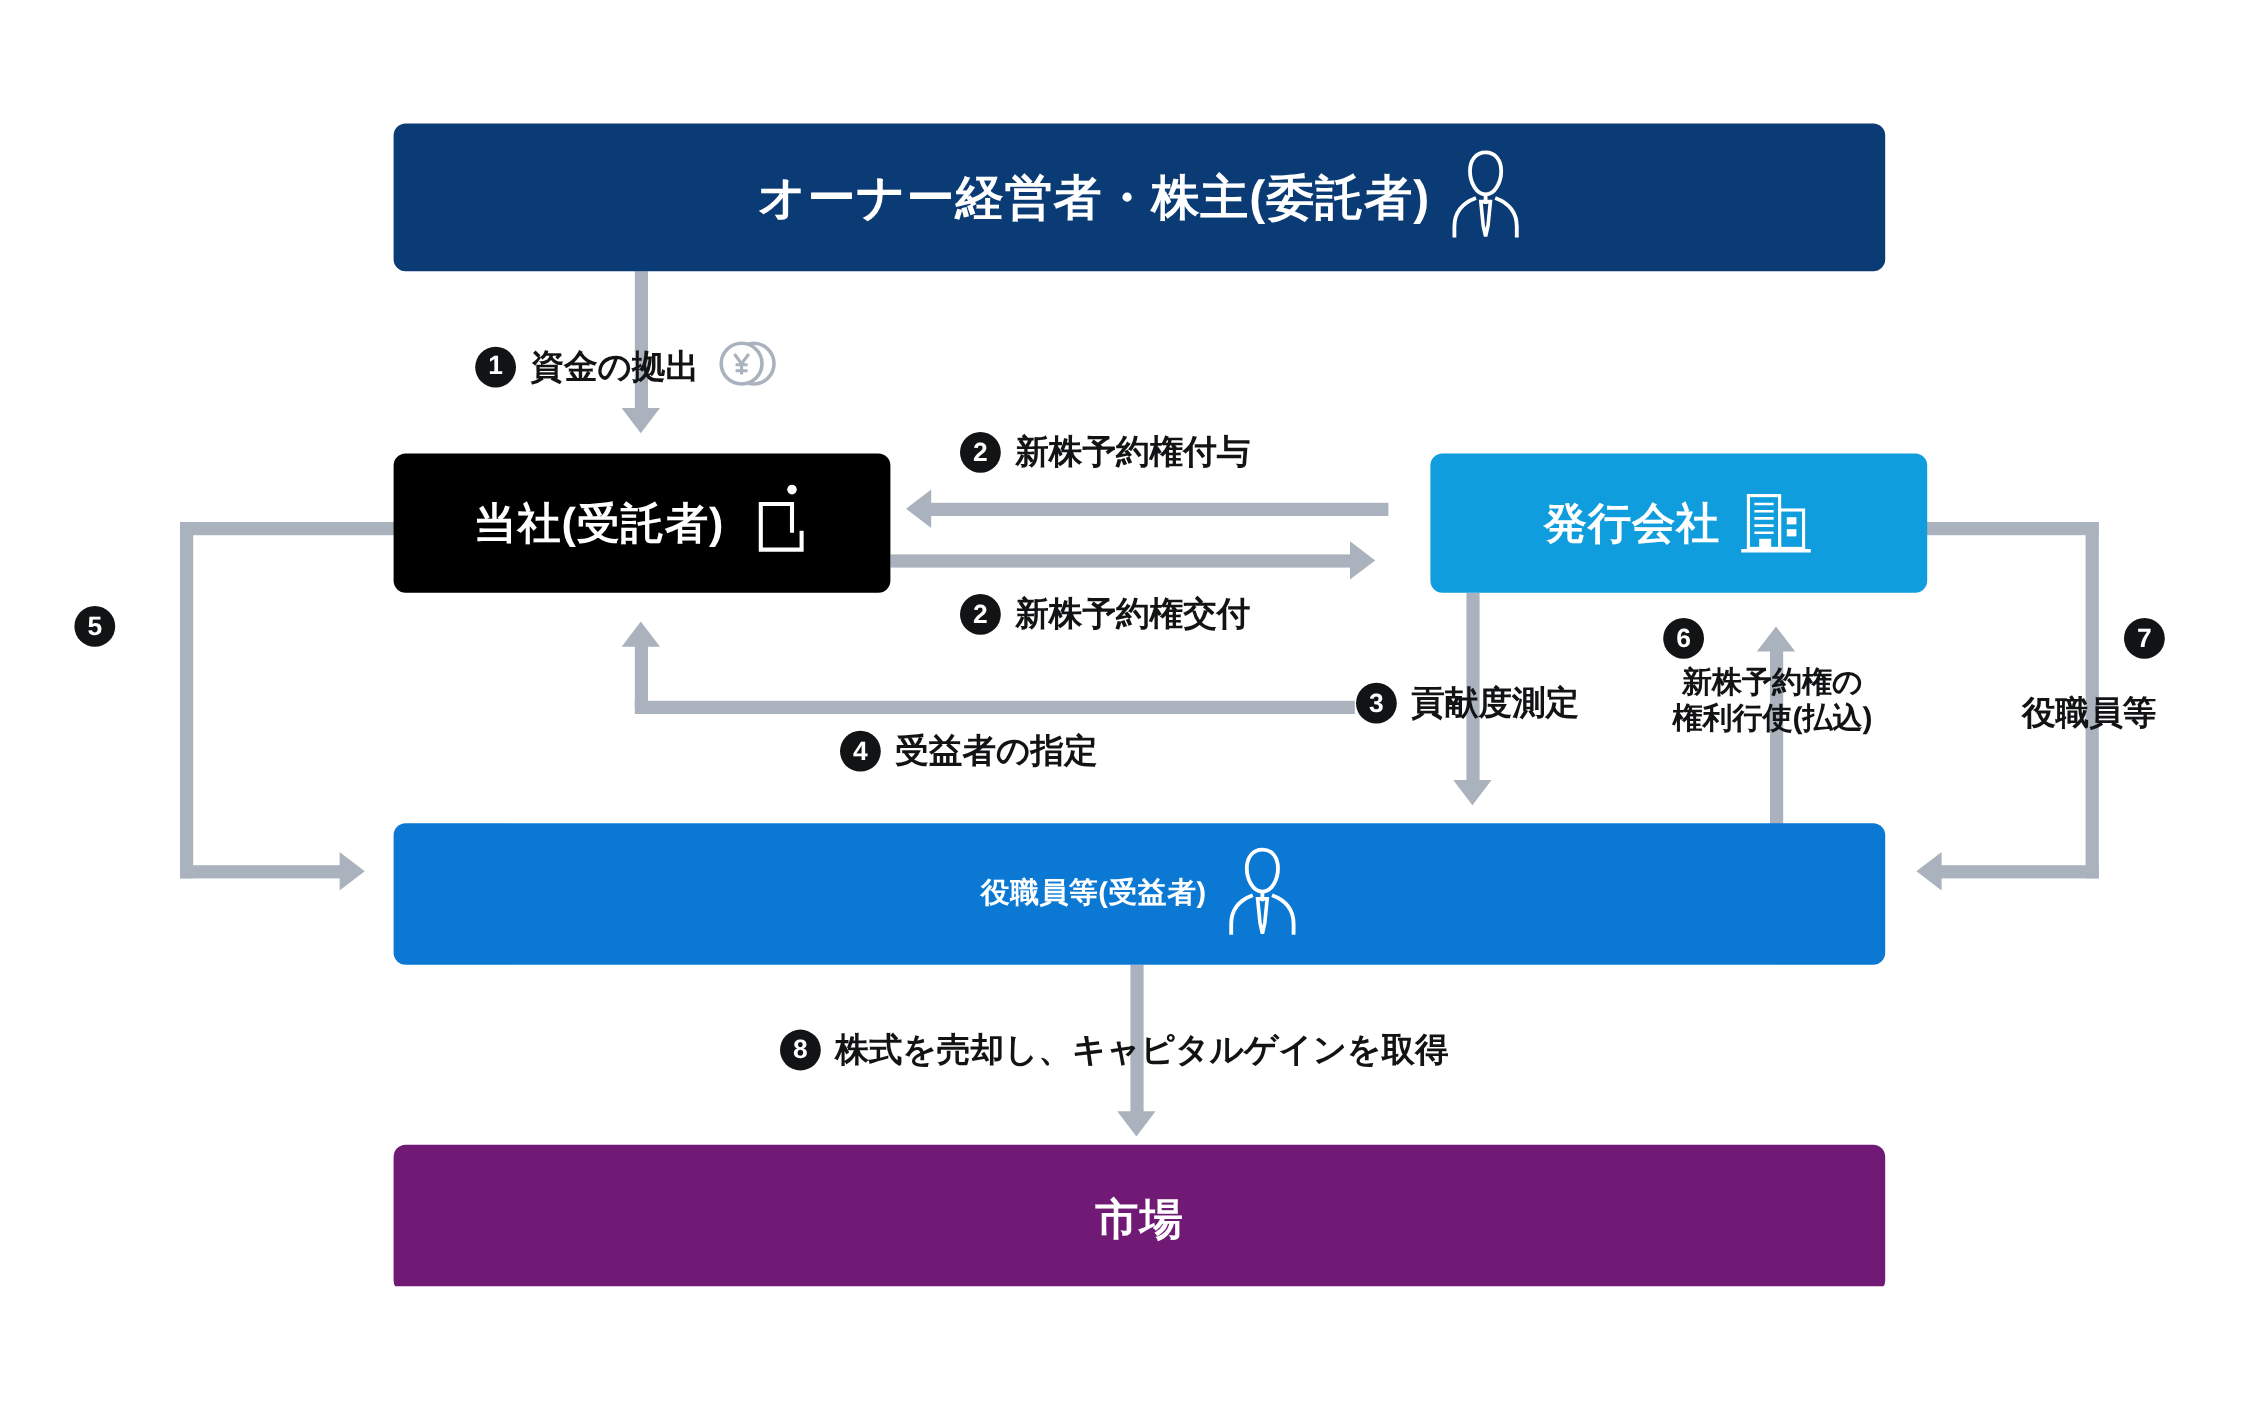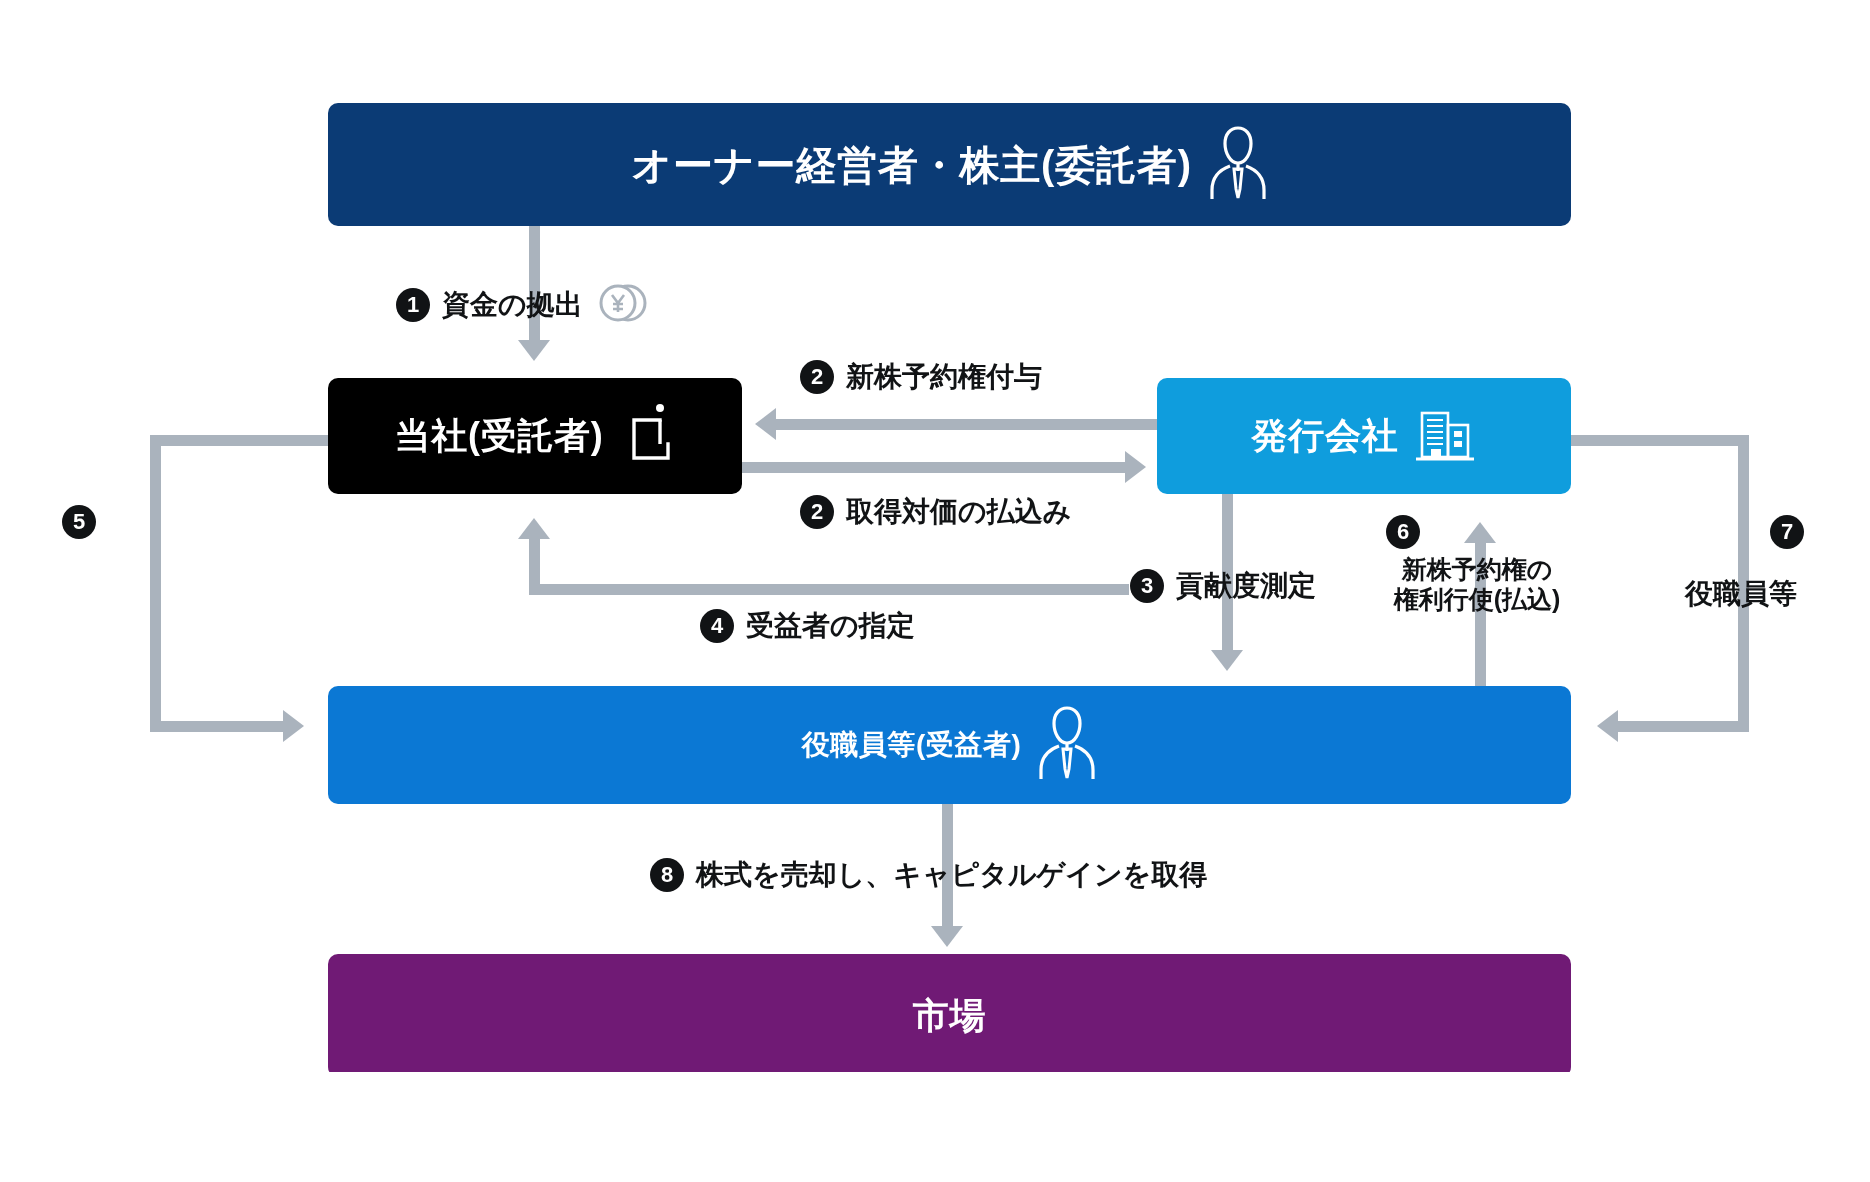--- a/index.html
+++ b/index.html
@@ -49,21 +49,21 @@
   #node-issuer{
     left:1157px; top:378px; width:414px; height:116px;
     background:#0f9ddd;
   }
   #node-issuer .node-label{font-size:36px;}
 
   #node-employees{
     left:328px; top:686px; width:1243px; height:118px;
     background:#0b78d4;
   }
-  #node-employees .node-label{font-size:28px;}
+  #node-employees .node-label{font-size:24px;}
 
   #node-market{
     left:328px; top:954px; width:1243px; height:123px;
     background:#000000;
   }
   #node-market .node-label{font-size:36px;}
 
   
   .line{position:absolute;background:#aab3bd;}
   .v{width:11px;}
@@ -180,21 +180,21 @@
     <span class="node-label">当社(受託者)</span>
     <span class="icon">
       <svg width="56" height="66" viewBox="0 0 56 66" aria-hidden="true">
         <circle cx="40" cy="7" r="4" fill="#ffffff"></circle>
         <path d="M40 19v24" fill="none" stroke="#ffffff" stroke-width="3.4"></path>
         <path d="M40 19H14v38h34V43" fill="none" stroke="#ffffff" stroke-width="3.4" stroke-linecap="square" stroke-linejoin="miter"></path>
       </svg>
     </span>
   </div>
 
-  <div class="node" id="node-issuer" style="background: rgb(15, 157, 221);">
+  <div class="node" id="node-issuer" style="background: rgb(15, 157, 221); margin-left: 35px;">
     <span class="node-label">発行会社</span>
     <span class="icon">
       <svg width="62" height="62" viewBox="0 0 62 62" aria-hidden="true">
         <rect x="8" y="10" width="26" height="44" fill="none" stroke="#ffffff" stroke-width="2.6"></rect>
         <rect x="34" y="22" width="20" height="32" fill="none" stroke="#ffffff" stroke-width="2.6"></rect>
         <path d="M13 17h16M13 23h16M13 29h16M13 35h16M13 41h16" stroke="#ffffff" stroke-width="2.2"></path>
         <rect x="40" y="28" width="8" height="6" fill="#ffffff"></rect>
         <rect x="40" y="38" width="8" height="6" fill="#ffffff"></rect>
         <rect x="17" y="46" width="10" height="8" fill="#ffffff"></rect>
         <path d="M2 56h58" stroke="#ffffff" stroke-width="2.8"></path>
@@ -231,21 +231,21 @@
     </span>
   </div>
 
   <div class="step" style="left:800px; top:360px;">
     <span class="num">2</span>
     <span class="txt">新株予約権付与</span>
   </div>
 
   <div class="step" style="left:800px; top:495px;">
     <span class="num">2</span>
-    <span class="txt">取得対価の払込み</span>
+    <span class="txt">新株予約権交付</span>
   </div>
 
   <div class="step" style="left:1130px; top:569px;">
     <span class="num">3</span>
     <span class="txt">貢献度測定</span>
   </div>
 
   <div class="step" style="left:700px; top:609px;">
     <span class="num">4</span>
     <span class="txt">受益者の指定</span>

